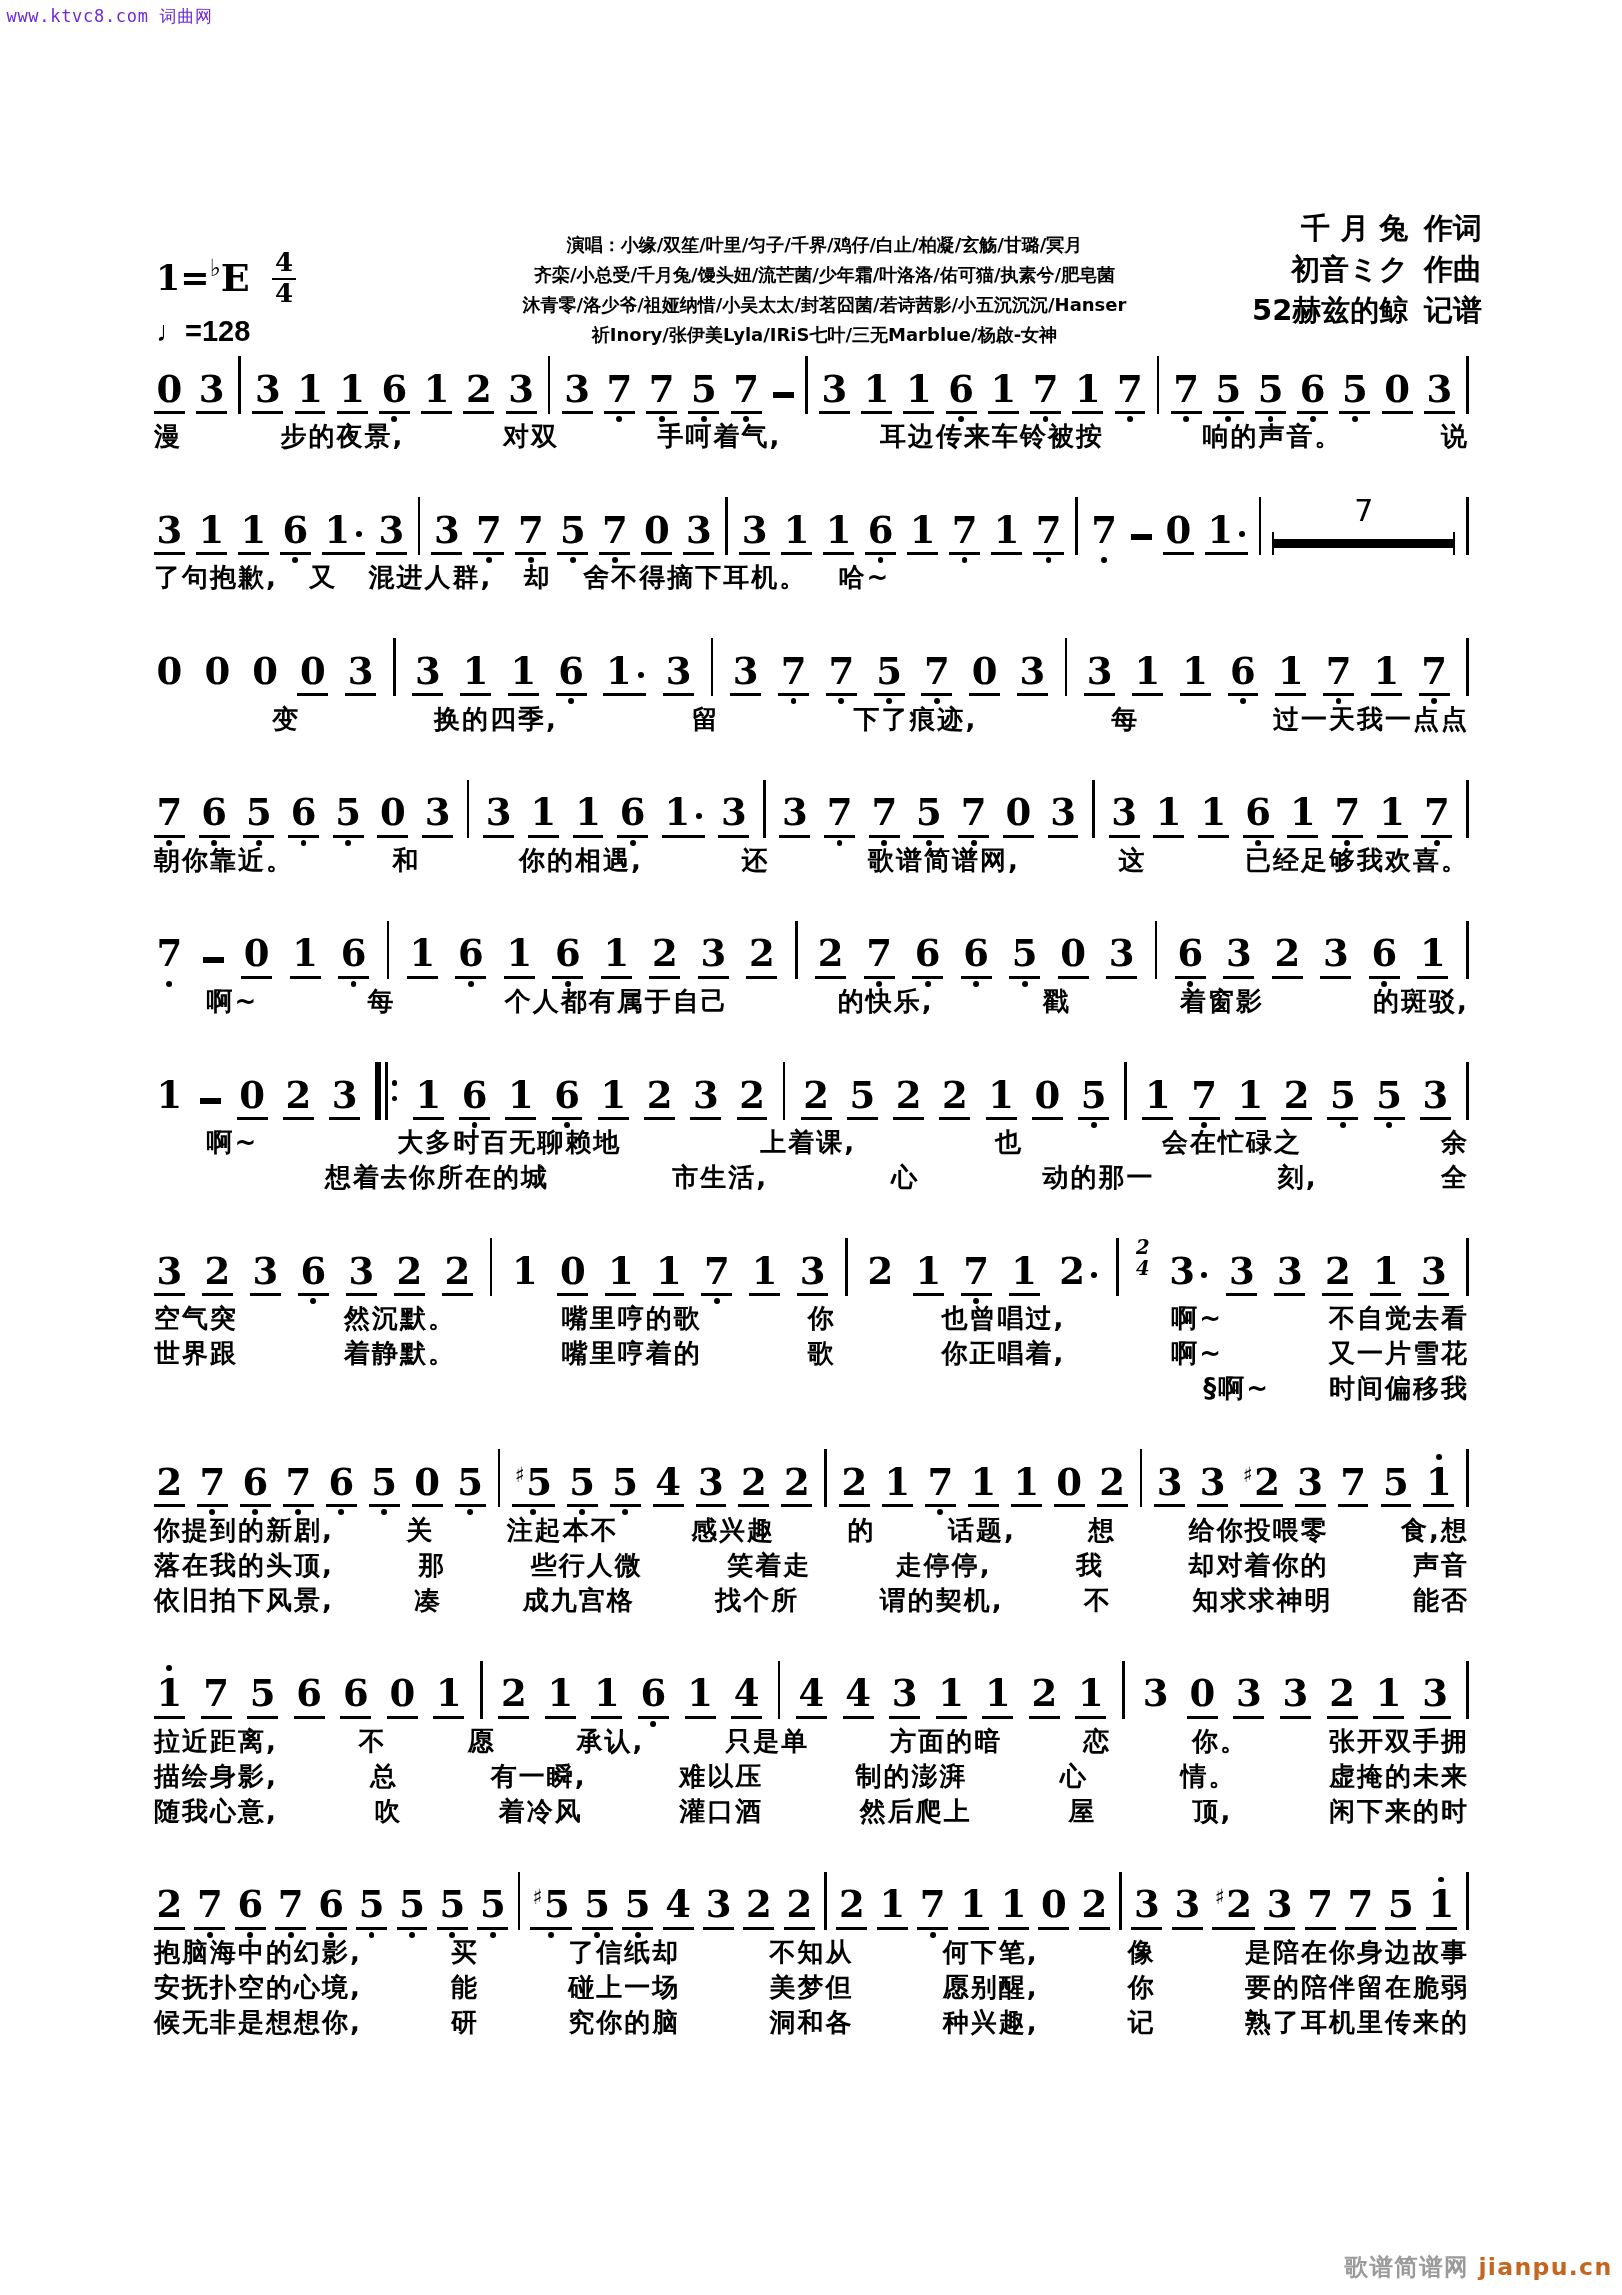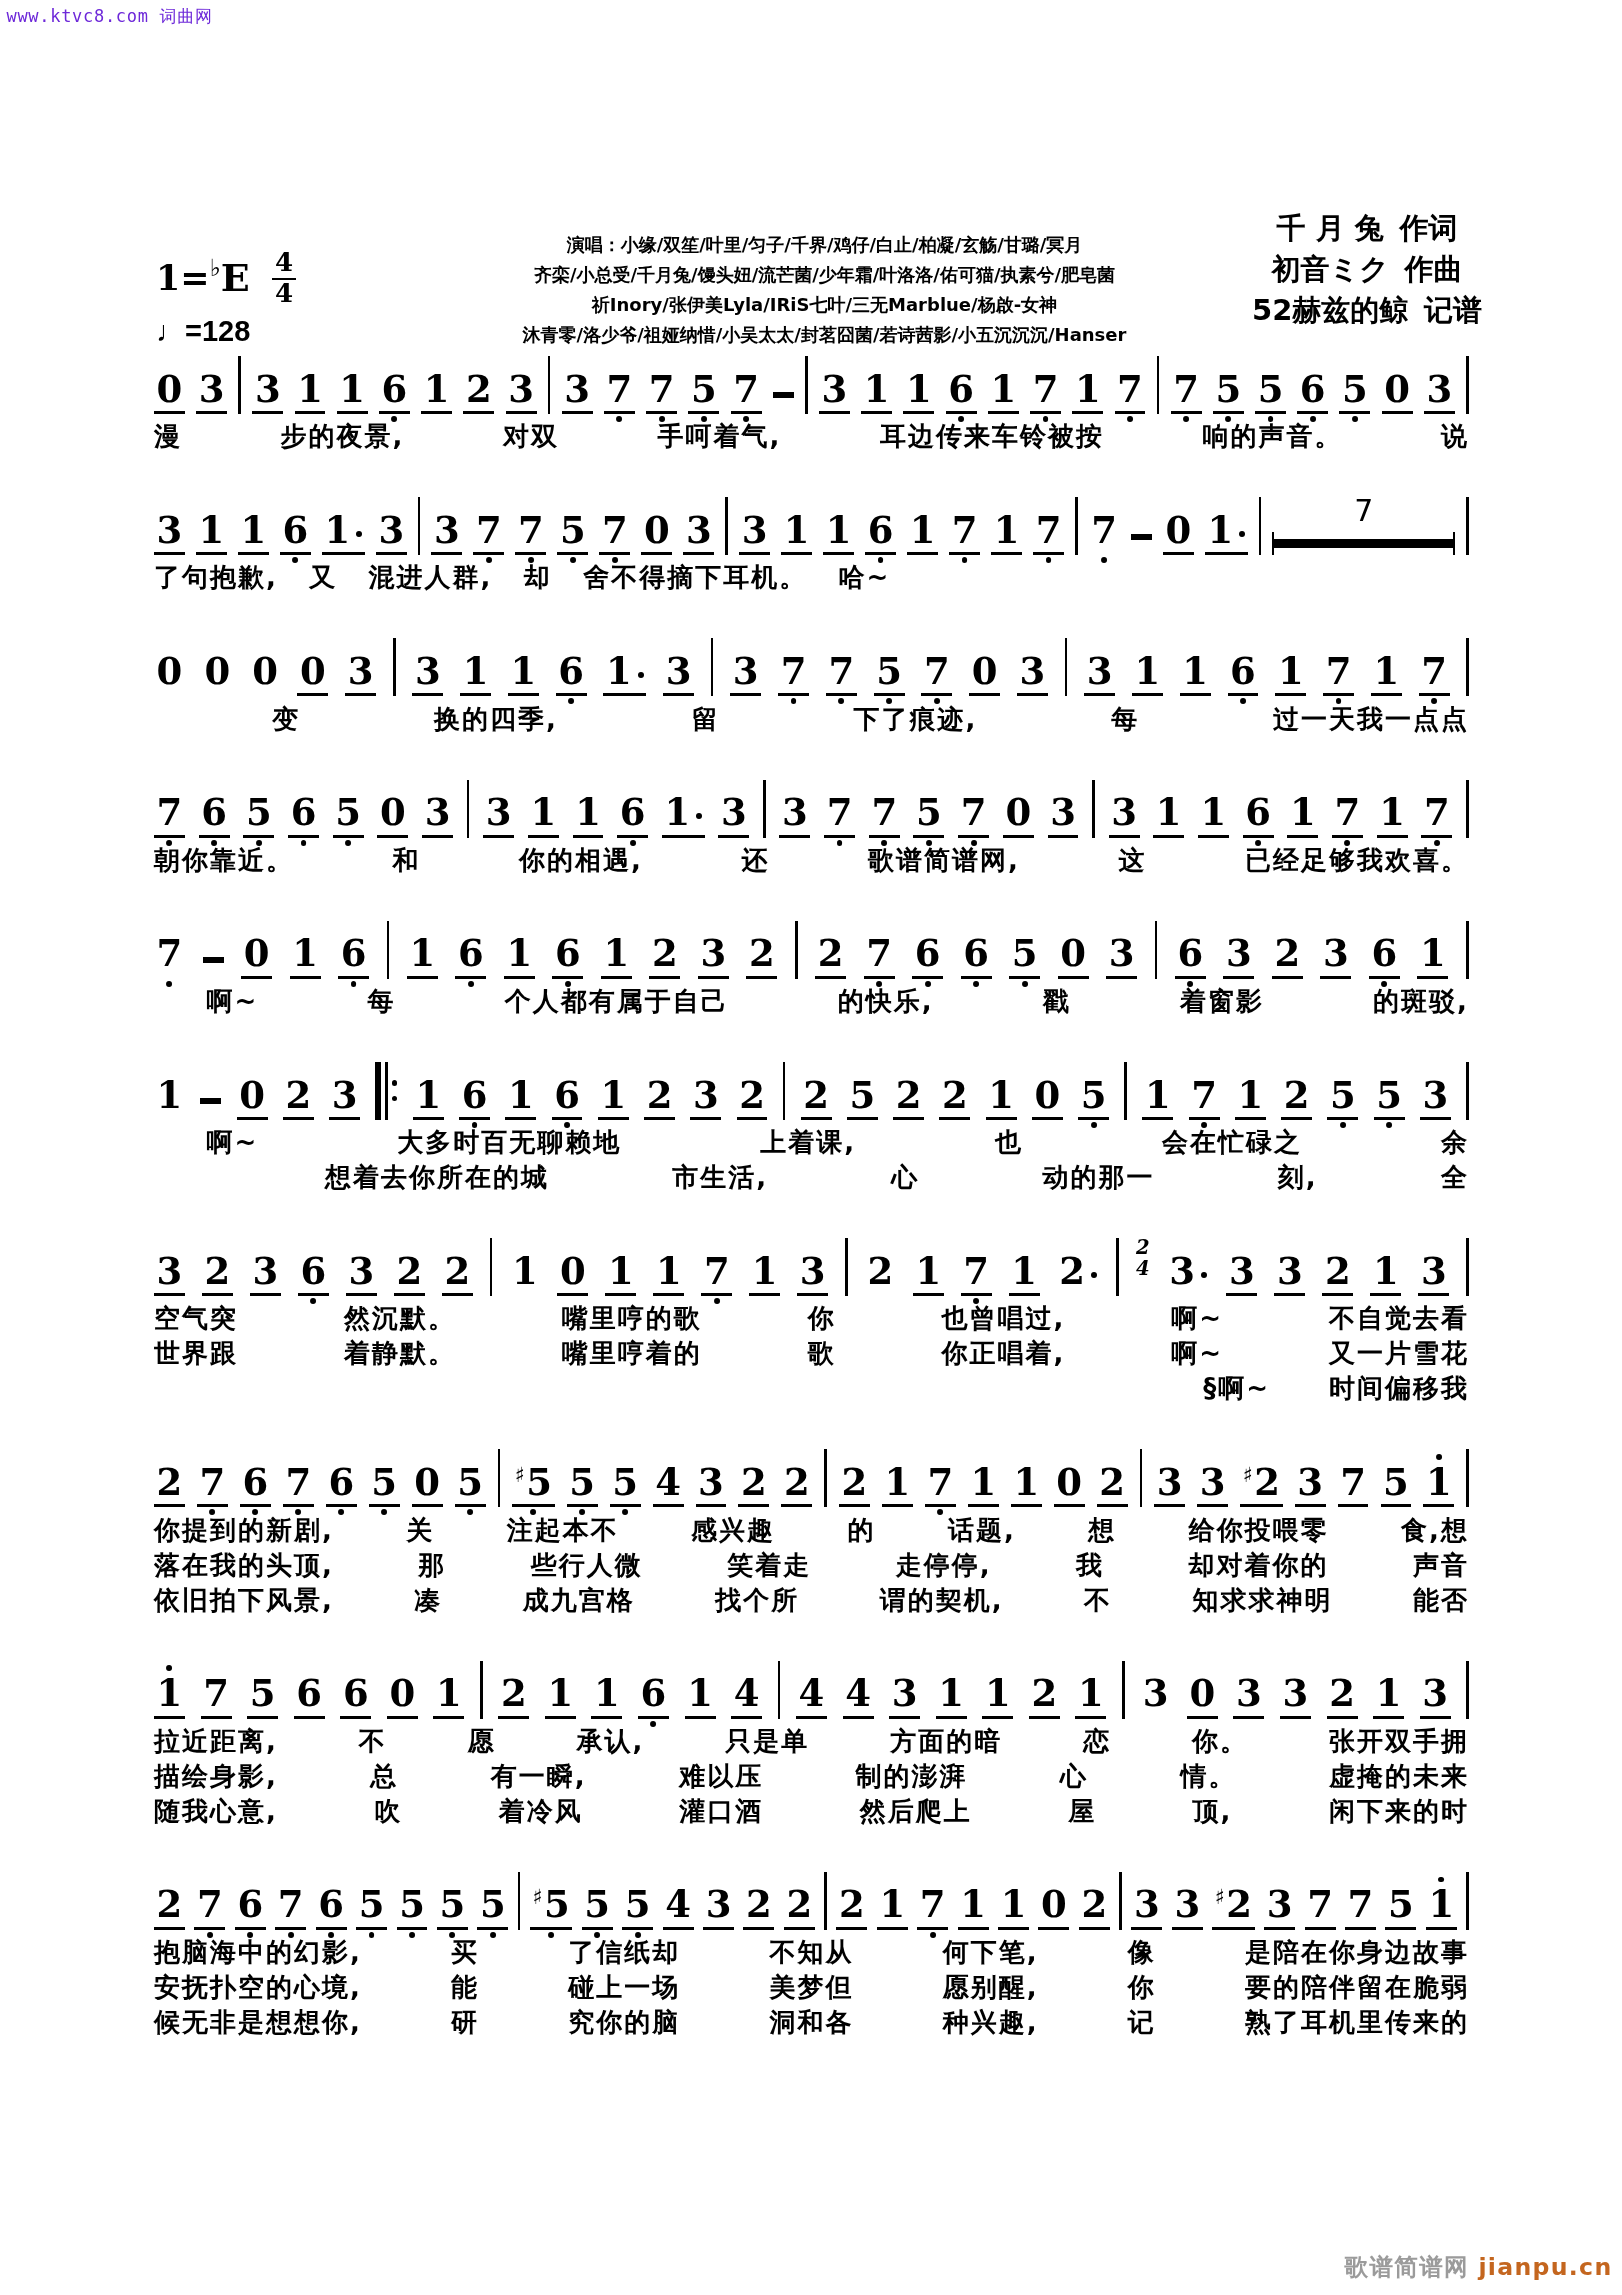--- a/index.html
+++ b/index.html
@@ -9,21 +9,21 @@
   
   .wm-top{position:absolute;top:5.2px;left:6.5px;font-family:"DejaVu Sans Mono",monospace;
           font-size:17px;color:#6d28d9;letter-spacing:0.7px;}
   .wm-bottom{position:absolute;right:10.5px;bottom:11.8px;font-size:23.6px;font-weight:700;letter-spacing:1.3px;}
   .wm-bottom .wm-site{color:#9b9b9b;}
   .wm-bottom .wm-url{color:#c4661f;}
 
   
   .title{position:absolute;top:147px;left:0;right:0;margin:0;text-align:center;
          font-size:64px;font-weight:700;letter-spacing:1.3px;}
-  .credits{position:absolute;top:208px;right:141px;text-align:center;
+  .credits{position:absolute;top:208px;right:141px;text-align:right;
            font-size:29px;font-weight:700;line-height:41px;white-space:nowrap;}
   .credits .role{margin-left:15.7px;}
   .performers{position:absolute;top:230px;left:288px;width:1073px;text-align:center;
               font-size:18px;font-weight:700;line-height:30px;white-space:nowrap;}
   .keysig{position:absolute;top:249px;left:156px;}
   .ks-row{display:flex;align-items:center;font-family:"DejaVu Serif",serif;font-weight:700;}
   .ks-key{font-size:35px;}
   .ks-flat{font-family:"DejaVu Sans",sans-serif;font-size:23.6px;transform:translateY(-10.5px);display:inline-block;}
   .ks-tonic{font-size:38px;}
   .frac{display:inline-flex;flex-direction:column;align-items:center;margin-left:22px;
@@ -82,22 +82,22 @@
       <span>初音ミク</span><span class="role">作曲</span>
     </div>
     <div class="credit-row">
       <span>52赫兹的鲸</span><span class="role">记谱</span>
     </div>
   </div>
 
   <div class="performers">
     <div>演唱：小缘/双笙/叶里/匀子/千界/鸡仔/白止/柏凝/玄觞/甘璐/冥月</div>
     <div>齐栾/小总受/千月兔/馒头妞/流芒菌/少年霜/叶洛洛/佑可猫/执素兮/肥皂菌</div>
+    <div>沐青零/洛少爷/祖娅纳惜/小吴太太/封茗囧菌/若诗茜影/小五沉沉沉/Hanser</div>
     <div>祈Inory/张伊美Lyla/IRiS七叶/三无Marblue/杨啟-女神</div>
-    <div>沐青零/洛少爷/祖娅纳惜/小吴太太/封茗囧菌/若诗茜影/小五沉沉沉/Hanser</div>
   </div>
 
   <div class="keysig">
     <div class="ks-row">
       <span class="ks-key">1=</span>
         <span class="ks-flat">♭</span>
         <span class="ks-tonic">E</span>
       <span class="frac">
         <i>4</i>
         <i>4</i>

